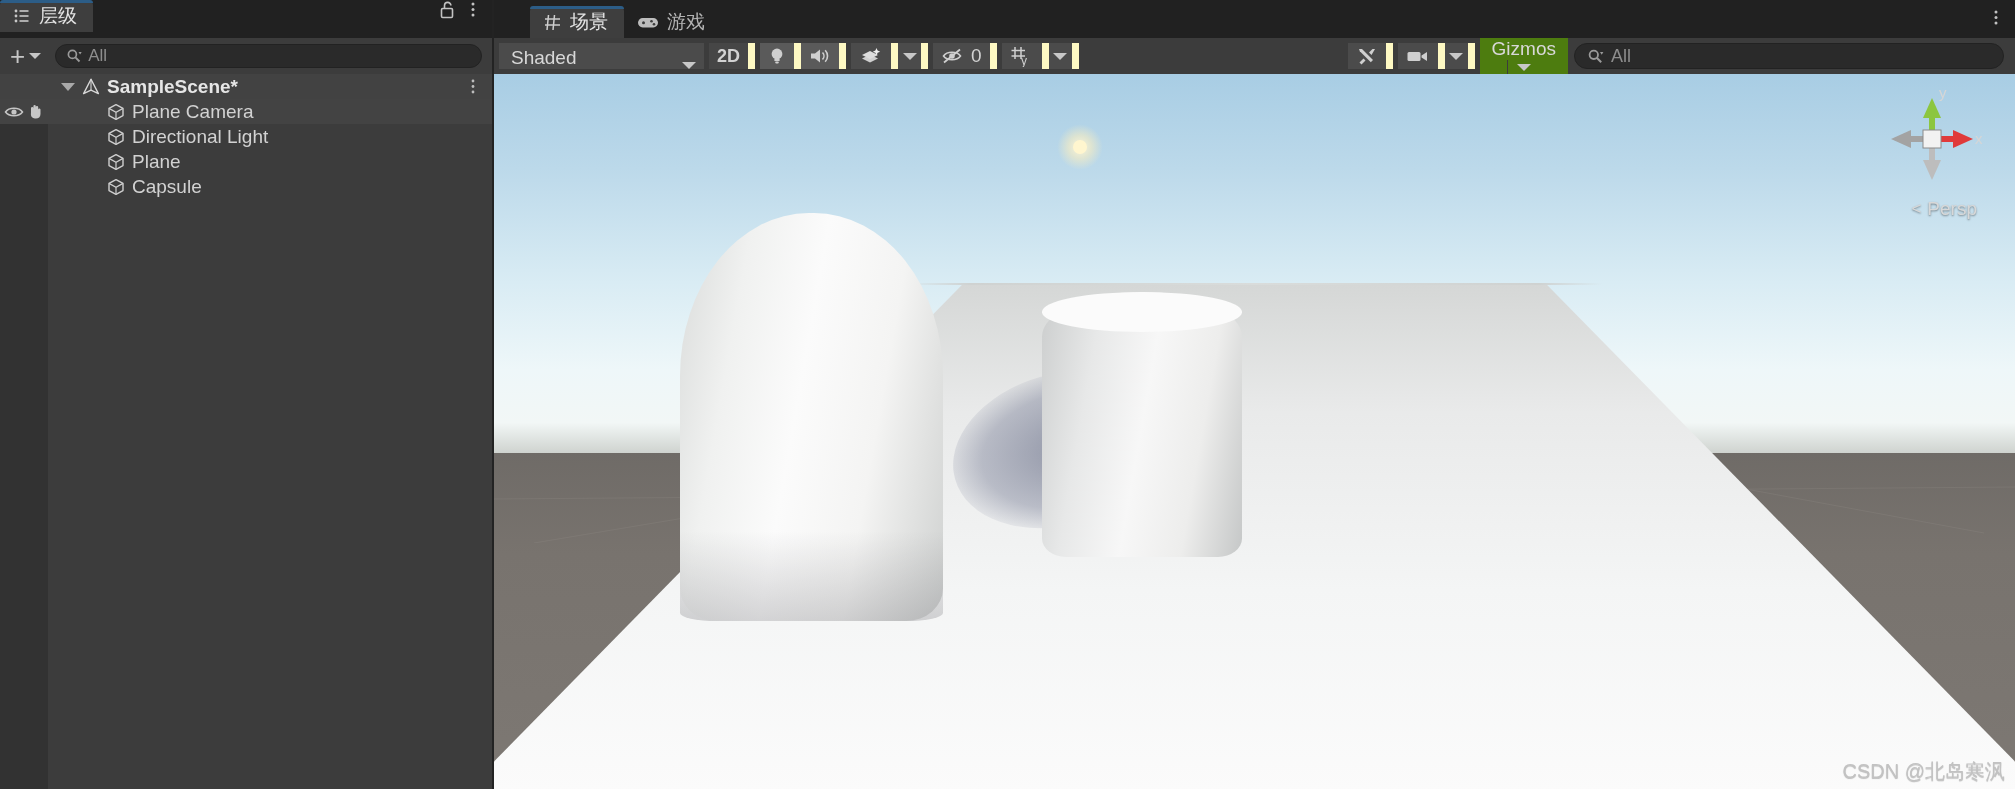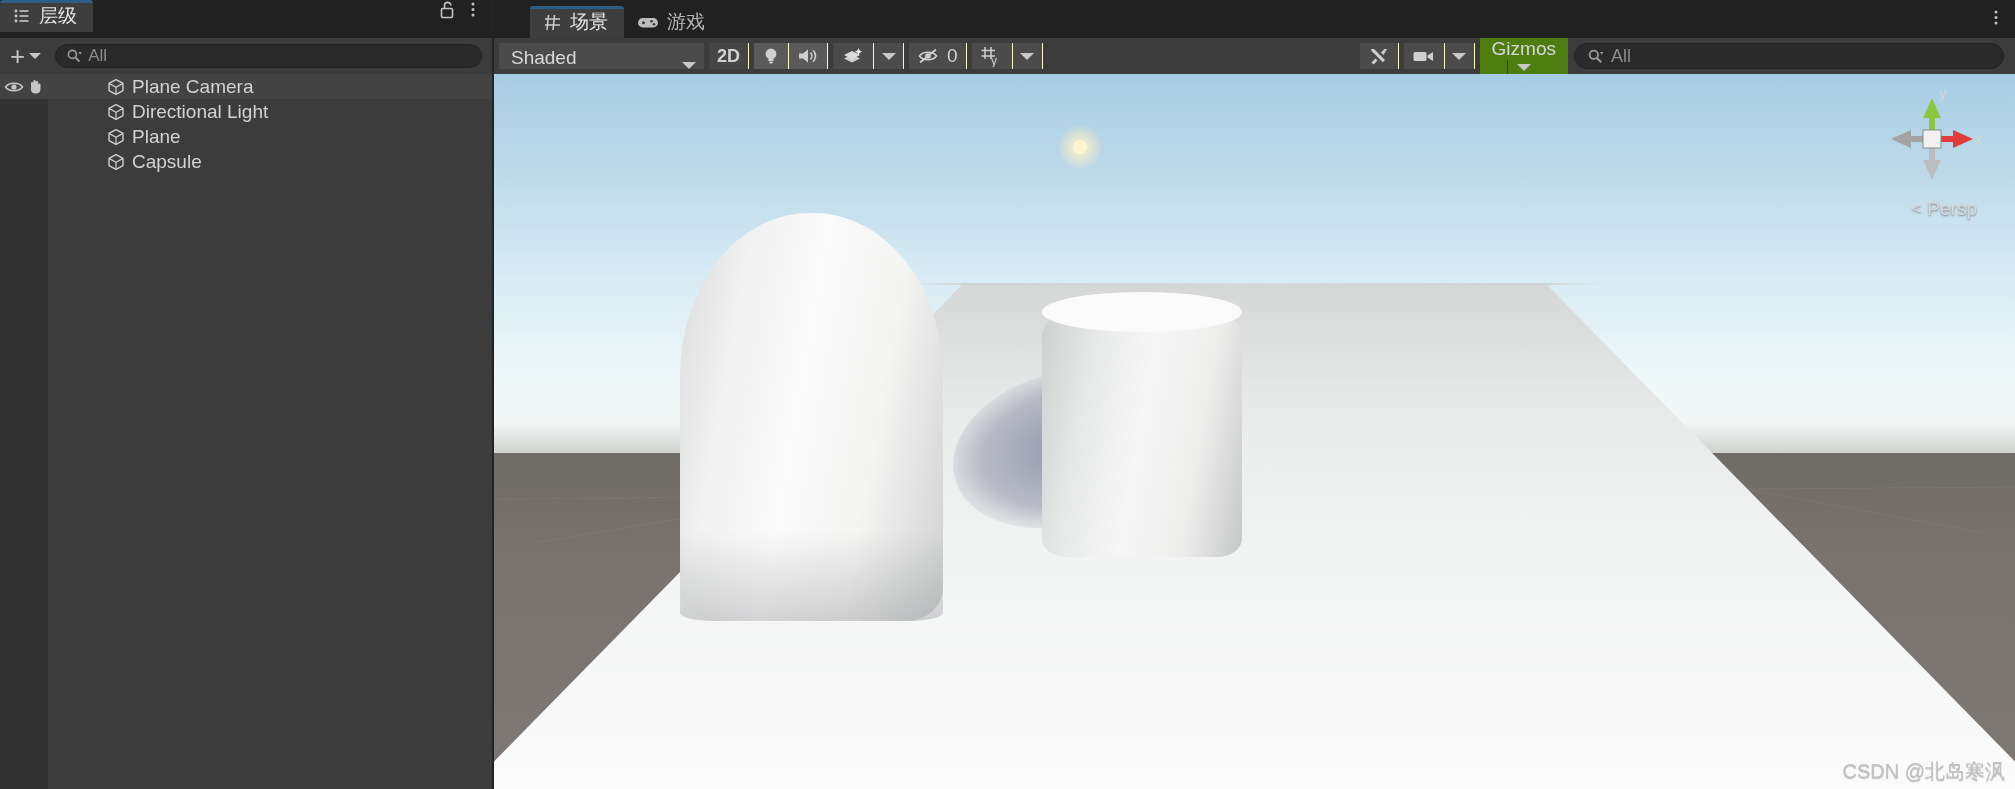--- a/index.html
+++ b/index.html
@@ -74,21 +74,21 @@
     position:absolute; left:494px; top:0; width:1521px; height:789px;
     background:#383838; display:flex; flex-direction:column;
   }
   .scene-tabstrip { height:38px; background:#212121; display:flex; align-items:flex-end;padding-left:36px; }
   .scene-toolbar {
     height:36px; background:#3c3c3c; display:flex; align-items:center; padding:0 5px; gap:0;
   }
   .tb-btn {
     height:26px; min-width:30px; padding:0 8px; background:#4b4b4b;
     display:flex; align-items:center; justify-content:center; gap:6px;
-    color:#d2d2d2; font-size:18px; border-right:1px solid #fef9c3; cursor:default;
+    color:#d2d2d2; font-size:18px; border-right:7px solid #fef9c3; cursor:default;
   }
   .tb-btn.flat { background:#464646; }
   .tb-btn.on { background:#5a5a5a; }
   .tb-sep { width:5px; }
   .tb-dd { width:28px; padding:0; }
   .shaded-dd {
     width:205px; height:26px; background:#4b4b4b; display:flex; align-items:flex-end;
     justify-content:space-between; padding:0 8px 0 12px; color:#d8d8d8; font-size:19px;
   }
   .gizmos-dd {
@@ -230,20 +230,40 @@
             <path d="M12.5 4 l3.2 0 l-1.6 2.6 z" fill="#9a9a9a"></path>
           </svg>
         </span>
         <span class="ph">All</span>
       </div>
     </div>
 
     <div class="tree">
       <div class="tree-bg-gutter"></div>
 
+      <div class="row scene-root" style="z-index:2;">
+        <div class="gutter"></div>
+        <div class="indent-1"></div>
+        <span class="tri"></span>
+        <span class="icon">
+          <svg width="20" height="20" viewBox="0 0 20 20">
+            <path d="M10 2.2 L17.4 16.6 L10 13.2 L2.6 16.6 Z" fill="none" stroke="#d7d7d7" stroke-width="1.4" stroke-linejoin="round"></path>
+            <line x1="10" y1="2.2" x2="10" y2="13.2" stroke="#d7d7d7" stroke-width="1.1"></line>
+          </svg>
+        </span>
+        <span class="lbl">SampleScene*</span>
+        <span style="flex:1"></span>
+        <span class="icon" style="padding-right:16px">
+          <svg width="6" height="17" viewBox="0 0 6 17">
+            <circle cx="3" cy="3" r="1.4" fill="#bdbdbd"></circle>
+              <circle cx="3" cy="8.5" r="1.4" fill="#bdbdbd"></circle>
+              <circle cx="3" cy="14" r="1.4" fill="#bdbdbd"></circle>
+          </svg>
+        </span>
+      </div>
 
       <div class="row hovered">
         <div class="gutter">
           <span class="icon">
             <svg width="20" height="14" viewBox="0 0 20 14">
               <path d="M1.5 7 C5 2, 15 2, 18.5 7 C15 12, 5 12, 1.5 7 Z" fill="none" stroke="#c6c6c6" stroke-width="1.5"></path>
               <circle cx="10" cy="7" r="2.6" fill="#c6c6c6"></circle>
             </svg>
           </span>
           <span class="icon">

